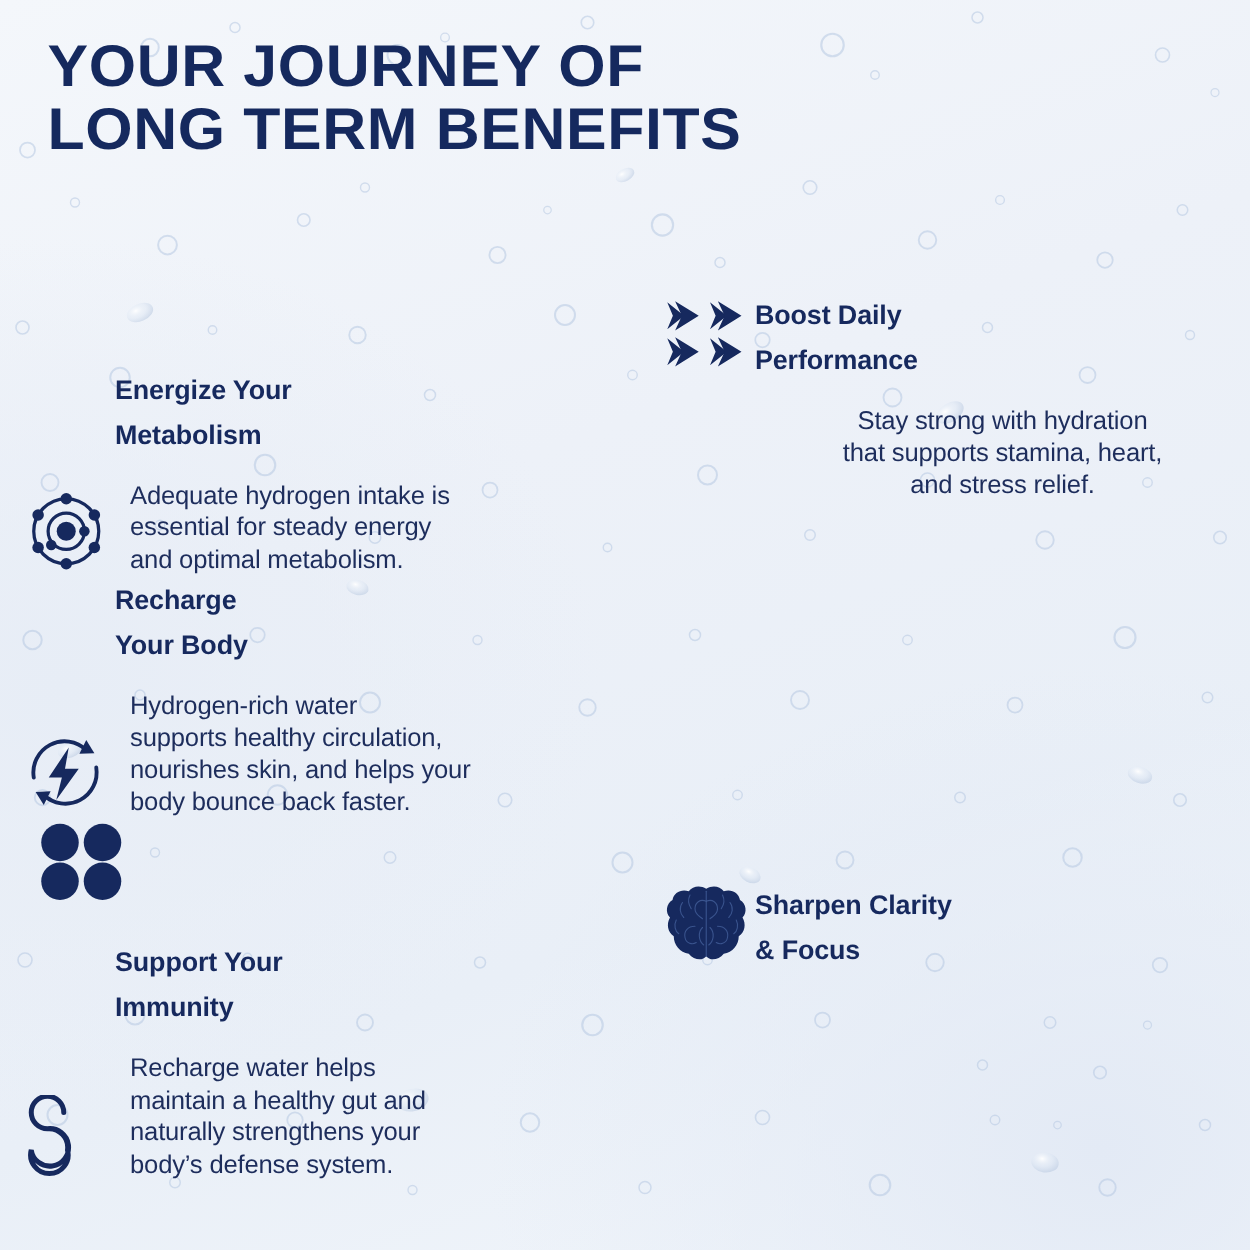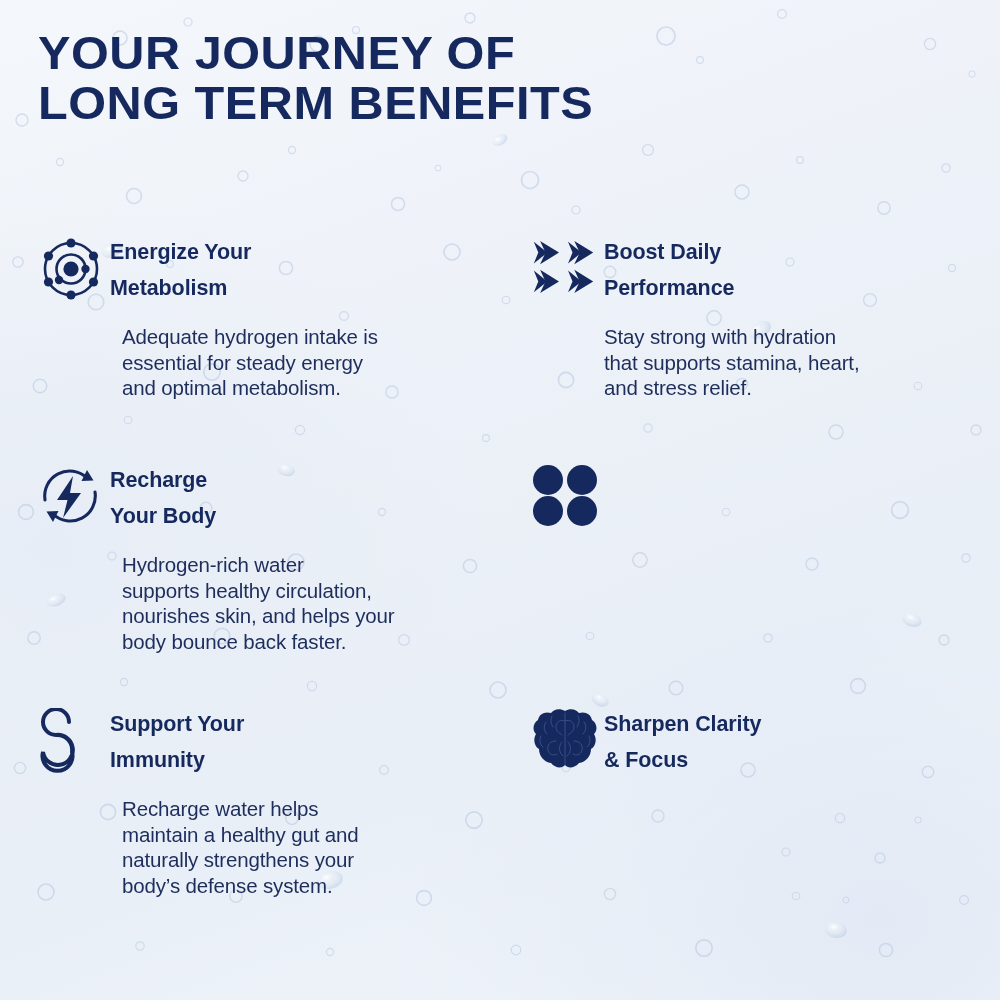--- a/index.html
+++ b/index.html
@@ -62,21 +62,21 @@
     top: 232px;
     width: 1000px;
   }
   .row { display: flex; width: 1000px; }
 
   .cell {
     position: relative;
     display: flex;
     align-items: flex-start;
   }
-  .cell.left  { width: 500px; padding-left: 38px; }
+  .cell.left  { width: 500px; padding-left: 20px; align-items: flex-end; }
   .cell.right { width: 500px; padding-left: 32px; }
 
   .icon-wrap {
     width: 72px;
     min-width: 72px;
     height: 72px;
     display: flex;
     align-items: flex-start;
     justify-content: flex-start;
     padding-top: 4px;
@@ -101,26 +101,26 @@
     font-size: 20.5px;
     line-height: 25.5px;
     color: #1d2d5c;
     margin-top: 18px;
     white-space: pre-line;
     letter-spacing: -0.15px;
   }
 
   
   .row-0 { height: 228px; }
-  .row-1 { height: 244px; }
+  .row-1 { height: 244px; flex-direction: column; }
   .row-2 { height: 240px; }
 
   
   .cell.left  .benefit-desc { margin-left: 12px; }
-  .cell.right .benefit-desc { margin-left: 0px; }
+  .cell.right .benefit-desc { margin-left: 0px; text-align: center; }
 </style>
 </head>
 <body>
 
 <div class="poster">
 
   <div class="bubbles">
     <svg viewBox="0 0 1000 1000" xmlns="http://www.w3.org/2000/svg" aria-hidden="true">
       <defs>
         <radialGradient id="bub" cx="38%" cy="33%" r="68%">

